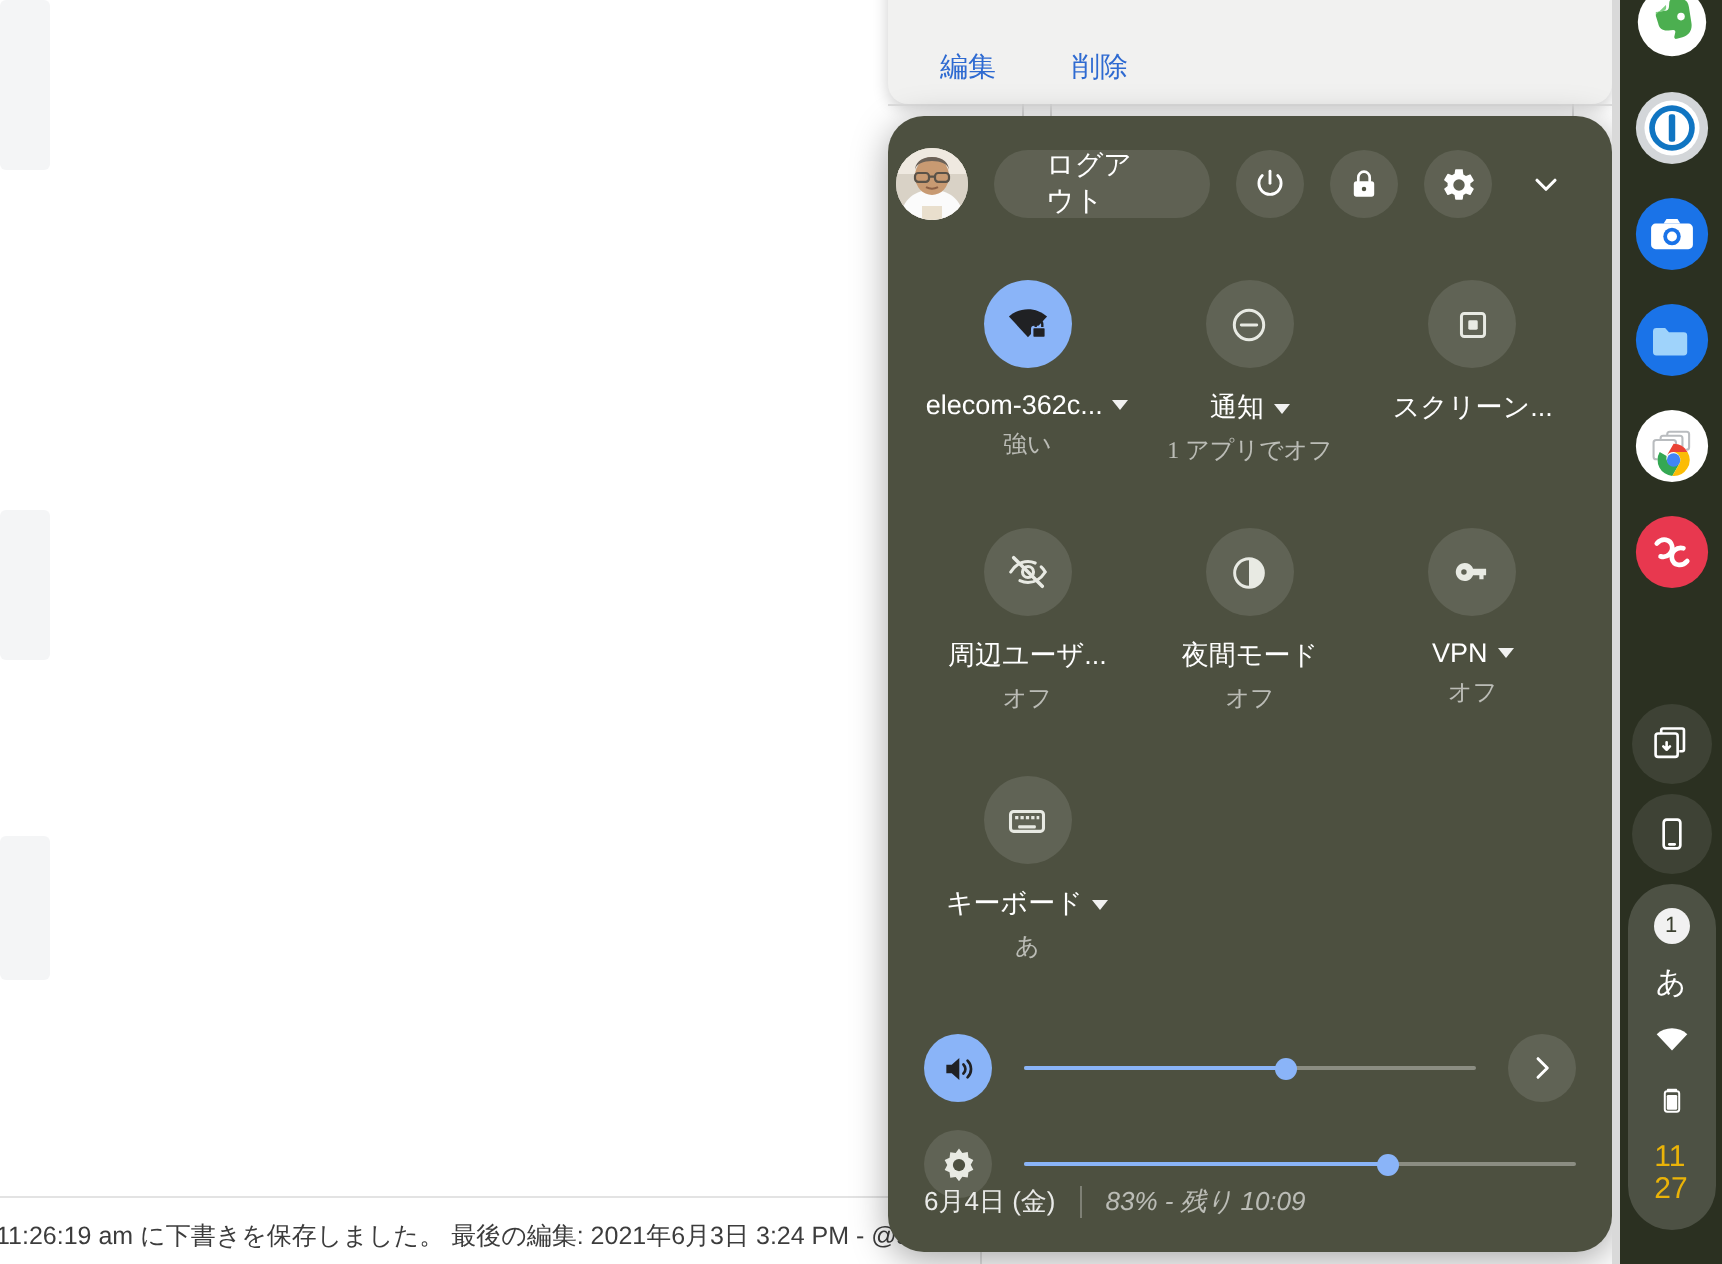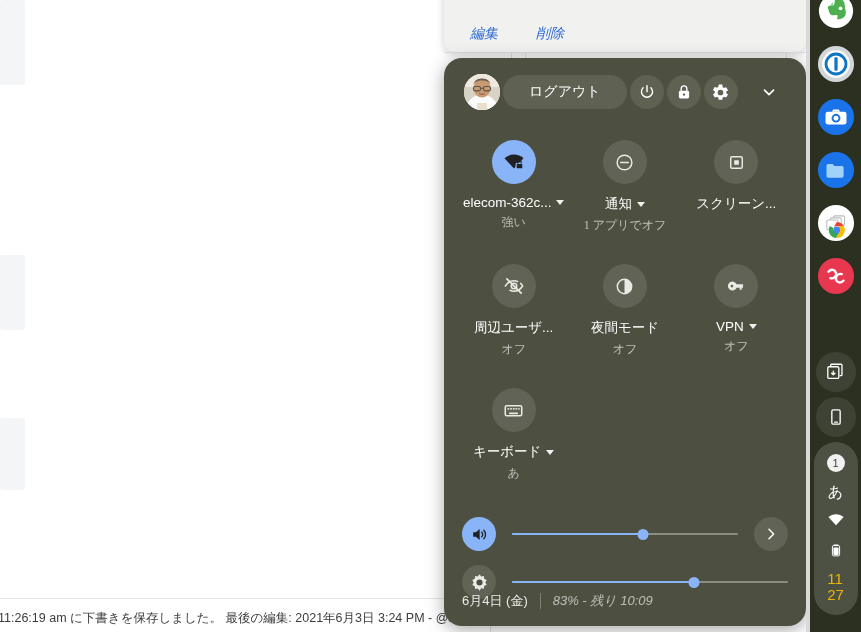--- a/index.html
+++ b/index.html
@@ -40,21 +40,20 @@
     position: absolute; left: 444px; top: -10px;
     width: 362px; height: 62px;
     background: #f1f1f0;
     border-radius: 0 0 10px 10px;
     box-shadow: 0 2px 8px rgba(0,0,0,.20);
     display: flex; align-items: flex-end; padding: 0 0 8px 24px; gap: 34px;
   }
   .ctx-card .ctx-link {
     color: #2e6ad1; font-size: 14px; line-height: 1; padding: 4px 2px;
     cursor: pointer;
-    font-style: italic;
   }
   .ctx-line {
     position: absolute; top: 52px; left: 444px; width: 362px; height: 1px;
     background: #dcdcdc;
   }
   .ctx-tick {
     position: absolute; background: #d5d5d5; width: 1px; height: 10px; top: 52px;
   }
 
   
@@ -64,21 +63,21 @@
     background: #4d5040;
     border-radius: 18px;
     box-shadow: 0 4px 18px rgba(0,0,0,.35);
     color: #ffffff;
     overflow: hidden;
   }
 
   
   .tray-top {
     display: flex; align-items: center;
-    padding: 16px 14px 0 20px; gap: 3px;
+    padding: 16px 14px 0 4px; gap: 13px;
   }
   .avatar {
     width: 36px; height: 36px; border-radius: 50%;
     flex: 0 0 36px;
     background: #e9e4de;
     overflow: hidden; position: relative;
   }
   .signout-btn {
     height: 34px; padding: 0 26px;
     border-radius: 17px;

